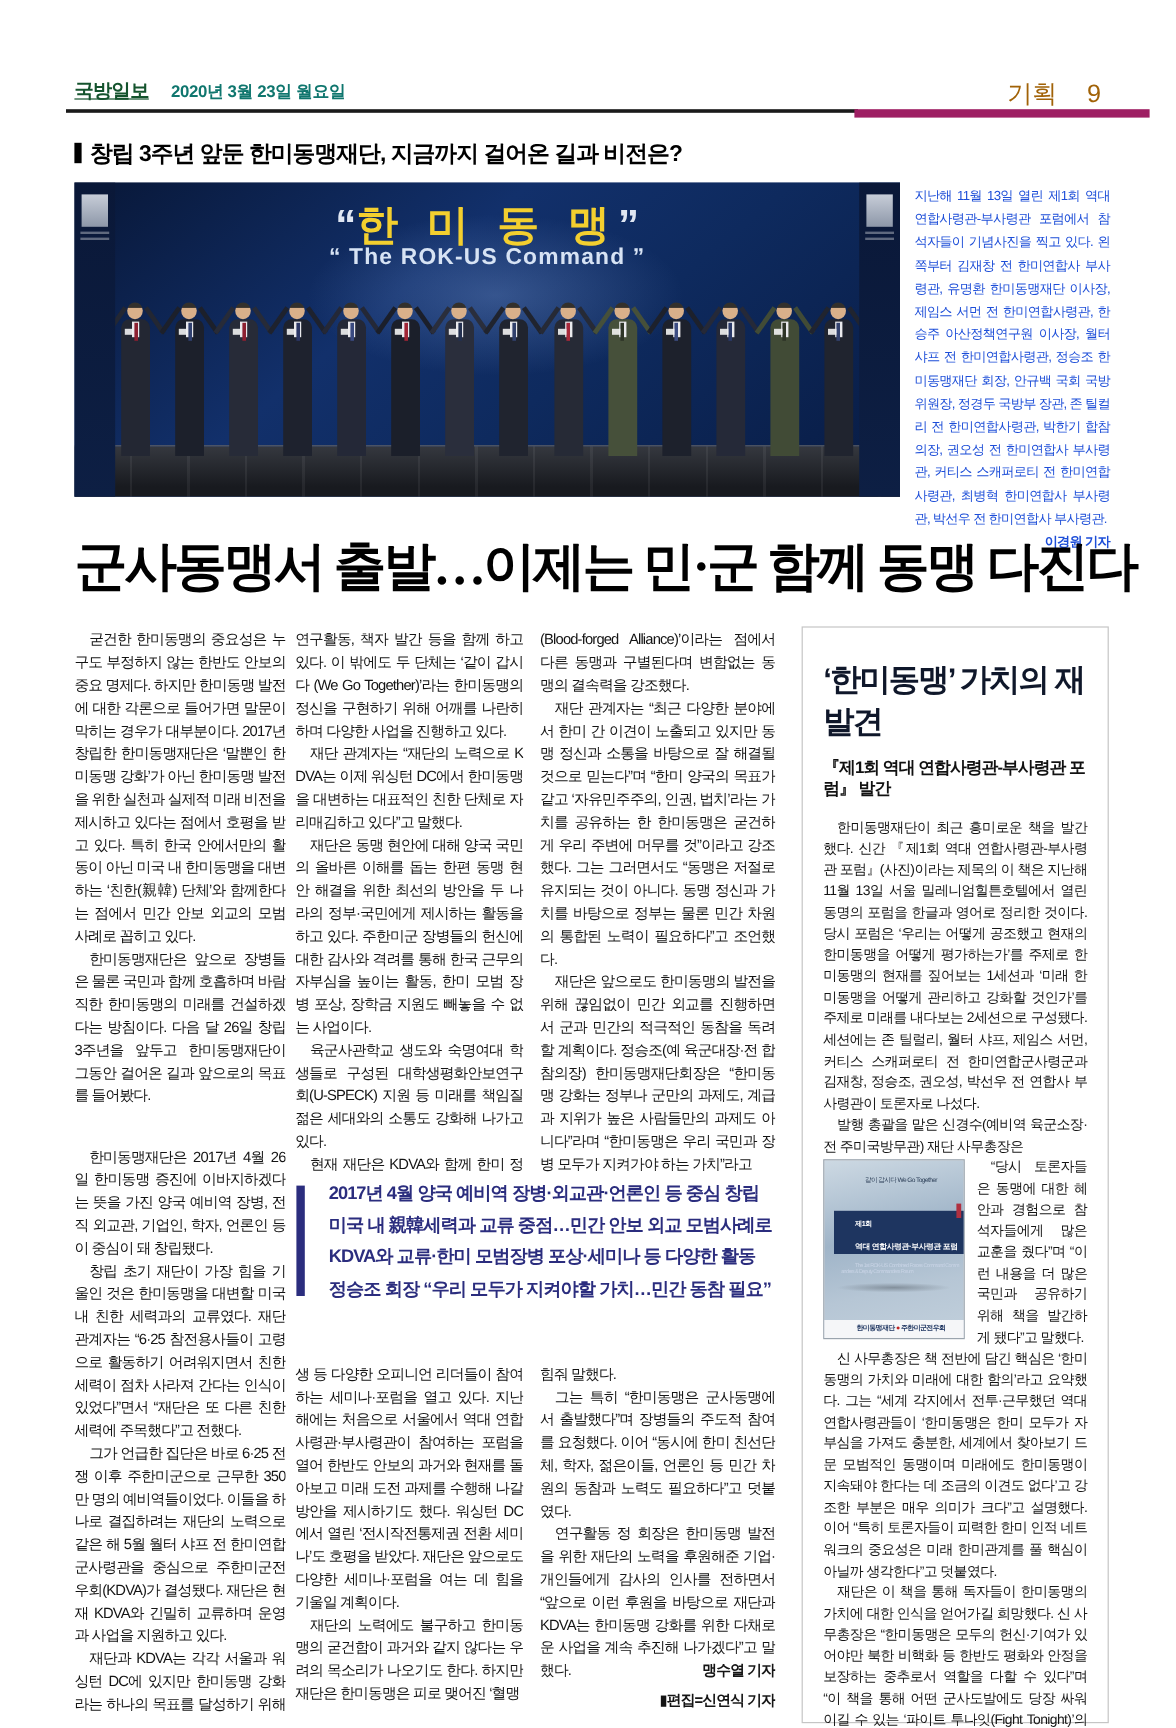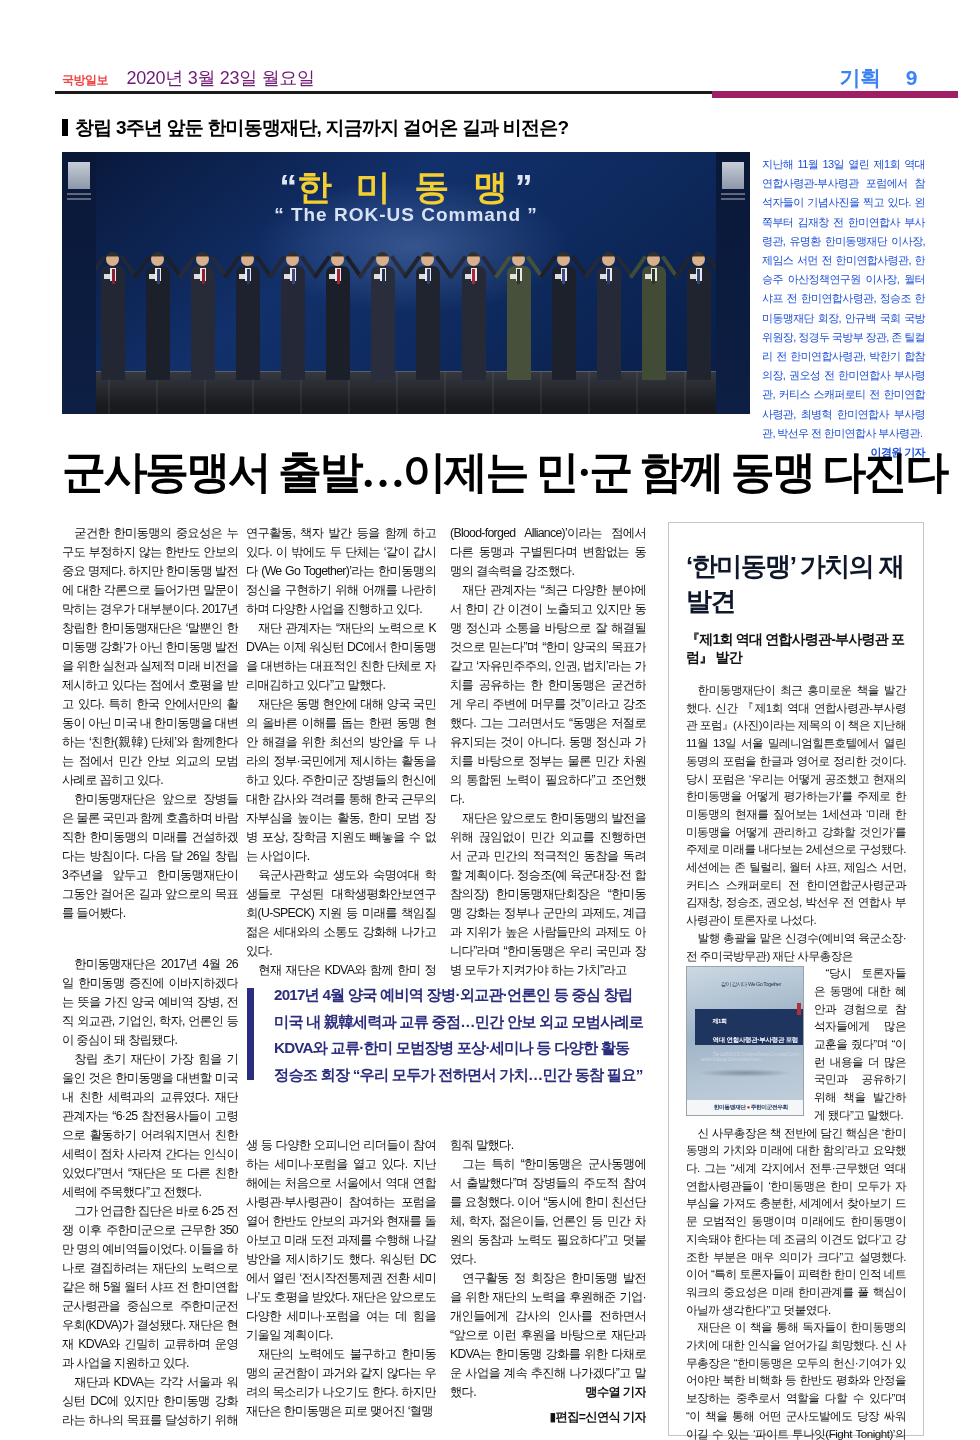--- a/index.html
+++ b/index.html
@@ -1,22 +1,22 @@
 <!DOCTYPE html>
 <html><head>
 <meta charset="utf-8">
 <style>
   html,body{margin:0;padding:0;background:#e8e8e8;}
   .page{position:relative;width:980px;height:1440px;background:#ffffff;margin:0 auto;overflow:hidden;
         font-family:"Liberation Sans","DejaVu Sans",sans-serif;color:#111;}
   
   .masthead{position:absolute;left:62px;top:66px;right:55px;height:28px;}
-  .np-logo{font-size:12px;font-weight:900;letter-spacing:-0.5px;color:#ef4444;display:inline-block;}
-  .np-date{font-size:18px;font-weight:400;color:#701a75;display:inline-block;margin-left:14px;letter-spacing:-0.3px;}
-  .mast-right{position:absolute;right:8px;top:-2px;font-weight:700;font-size:21px;color:#3b82f6;letter-spacing:-0.5px;}
+  .np-logo{font-size:16px;font-weight:900;letter-spacing:-0.5px;color:#14532d;display:inline-block;text-decoration:underline;}
+  .np-date{font-size:14px;font-weight:700;color:#0f766e;display:inline-block;margin-left:14px;letter-spacing:-0.3px;}
+  .mast-right{position:absolute;right:8px;top:-2px;font-weight:400;font-size:21px;color:#a16207;letter-spacing:-0.5px;}
   .mast-right .pageno{margin-left:20px;}
   .rule-black{position:absolute;left:55px;top:91px;width:660px;height:3px;background:#1a1a1a;}
   .rule-magenta{position:absolute;left:712px;top:91px;width:246px;height:7px;background:#9e1f63;}
   
   .kicker{position:absolute;left:62px;top:115px;font-size:19px;font-weight:900;letter-spacing:-0.8px;color:#000;}
   .kicker::before{content:"";display:inline-block;width:6px;height:17px;background:#000;margin-right:7px;vertical-align:-2px;}
   
   .photo{position:absolute;left:62px;top:152px;width:688px;height:262px;overflow:hidden;
          background:linear-gradient(140deg,#081737 0%,#12306b 38%,#0e2a5e 60%,#081b43 100%);}
   .photo .glow{position:absolute;left:28%;top:10%;width:46%;height:52%;border-radius:50%;
@@ -259,21 +259,21 @@
     <p>재단 관계자는 “최근 다양한 분야에서 한미 간 이견이 노출되고 있지만 동맹 정신과 소통을 바탕으로 잘 해결될 것으로 믿는다”며 “한미 양국의 목표가 같고 ‘자유민주주의, 인권, 법치’라는 가치를 공유하는 한 한미동맹은 굳건하게 우리 주변에 머무를 것”이라고 강조했다. 그는 그러면서도 “동맹은 저절로 유지되는 것이 아니다. 동맹 정신과 가치를 바탕으로 정부는 물론 민간 차원의 통합된 노력이 필요하다”고 조언했다.</p>
     <p>재단은 앞으로도 한미동맹의 발전을 위해 끊임없이 민간 외교를 진행하면서 군과 민간의 적극적인 동참을 독려할 계획이다. 정승조(예 육군대장·전 합참의장) 한미동맹재단회장은 “한미동맹 강화는 정부나 군만의 과제도, 계급과 지위가 높은 사람들만의 과제도 아니다”라며 “한미동맹은 우리 국민과 장병 모두가 지켜가야 하는 가치”라고</p>
   </div>
 
   <div class="quote">
     <div class="bar"></div>
     <div class="lines">
       <div>2017년 4월 양국 예비역 장병·외교관·언론인 등 중심 창립</div>
       <div>미국 내 親韓세력과 교류 중점…민간 안보 외교 모범사례로</div>
       <div>KDVA와 교류·한미 모범장병 포상·세미나 등 다양한 활동</div>
-      <div>정승조 회장 “우리 모두가 전하면서 가치…민간 동참 필요”</div>
+      <div>정승조 회장 “우리 모두가 지켜야할 가치…민간 동참 필요”</div>
     </div>
   </div>
 
   <div class="col" id="col2b">
     <p class="noindent">생 등 다양한 오피니언 리더들이 참여하는 세미나·포럼을 열고 있다. 지난해에는 처음으로 서울에서 역대 연합사령관·부사령관이 참여하는 포럼을 열어 한반도 안보의 과거와 현재를 돌아보고 미래 도전 과제를 수행해 나갈 방안을 제시하기도 했다. 워싱턴 DC에서 열린 ‘전시작전통제권 전환 세미나’도 호평을 받았다. 재단은 앞으로도 다양한 세미나·포럼을 여는 데 힘을 기울일 계획이다.</p>
     <p>재단의 노력에도 불구하고 한미동맹의 굳건함이 과거와 같지 않다는 우려의 목소리가 나오기도 한다. 하지만 재단은 한미동맹은 피로 맺어진 ‘혈맹</p>
   </div>
 
   <div class="col" id="col3b">
     <p class="noindent">힘줘 말했다.</p>

